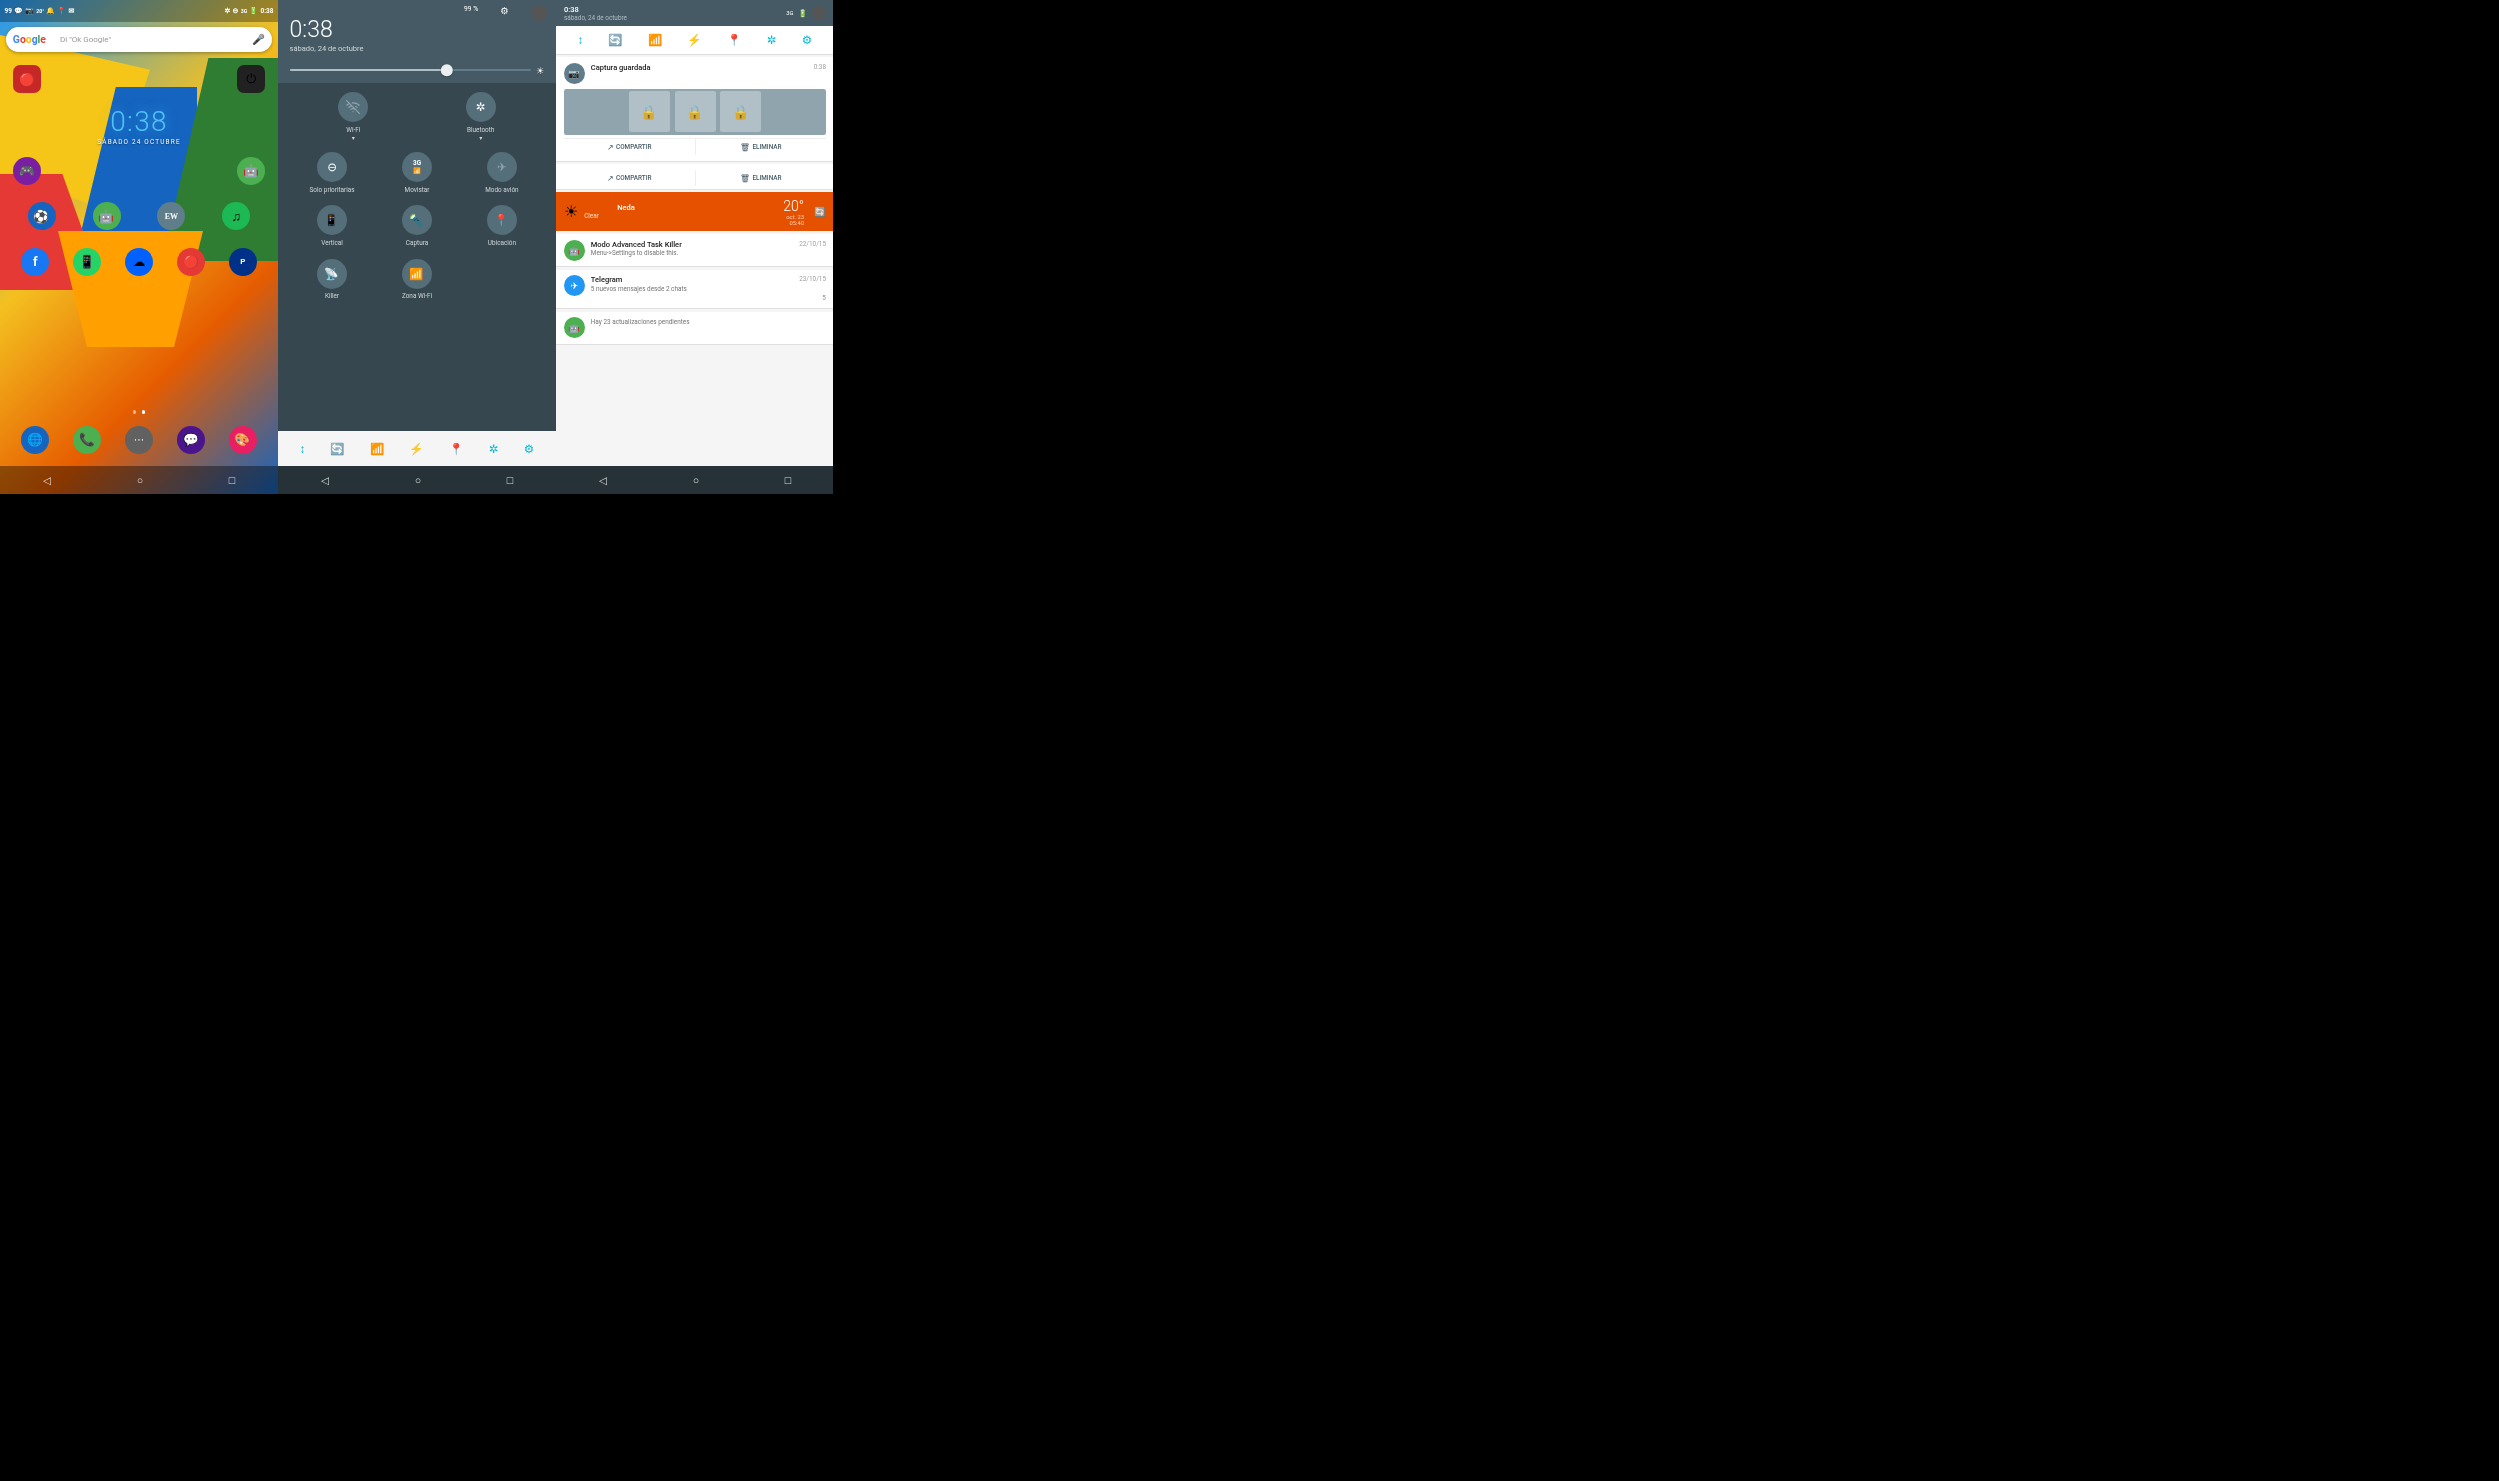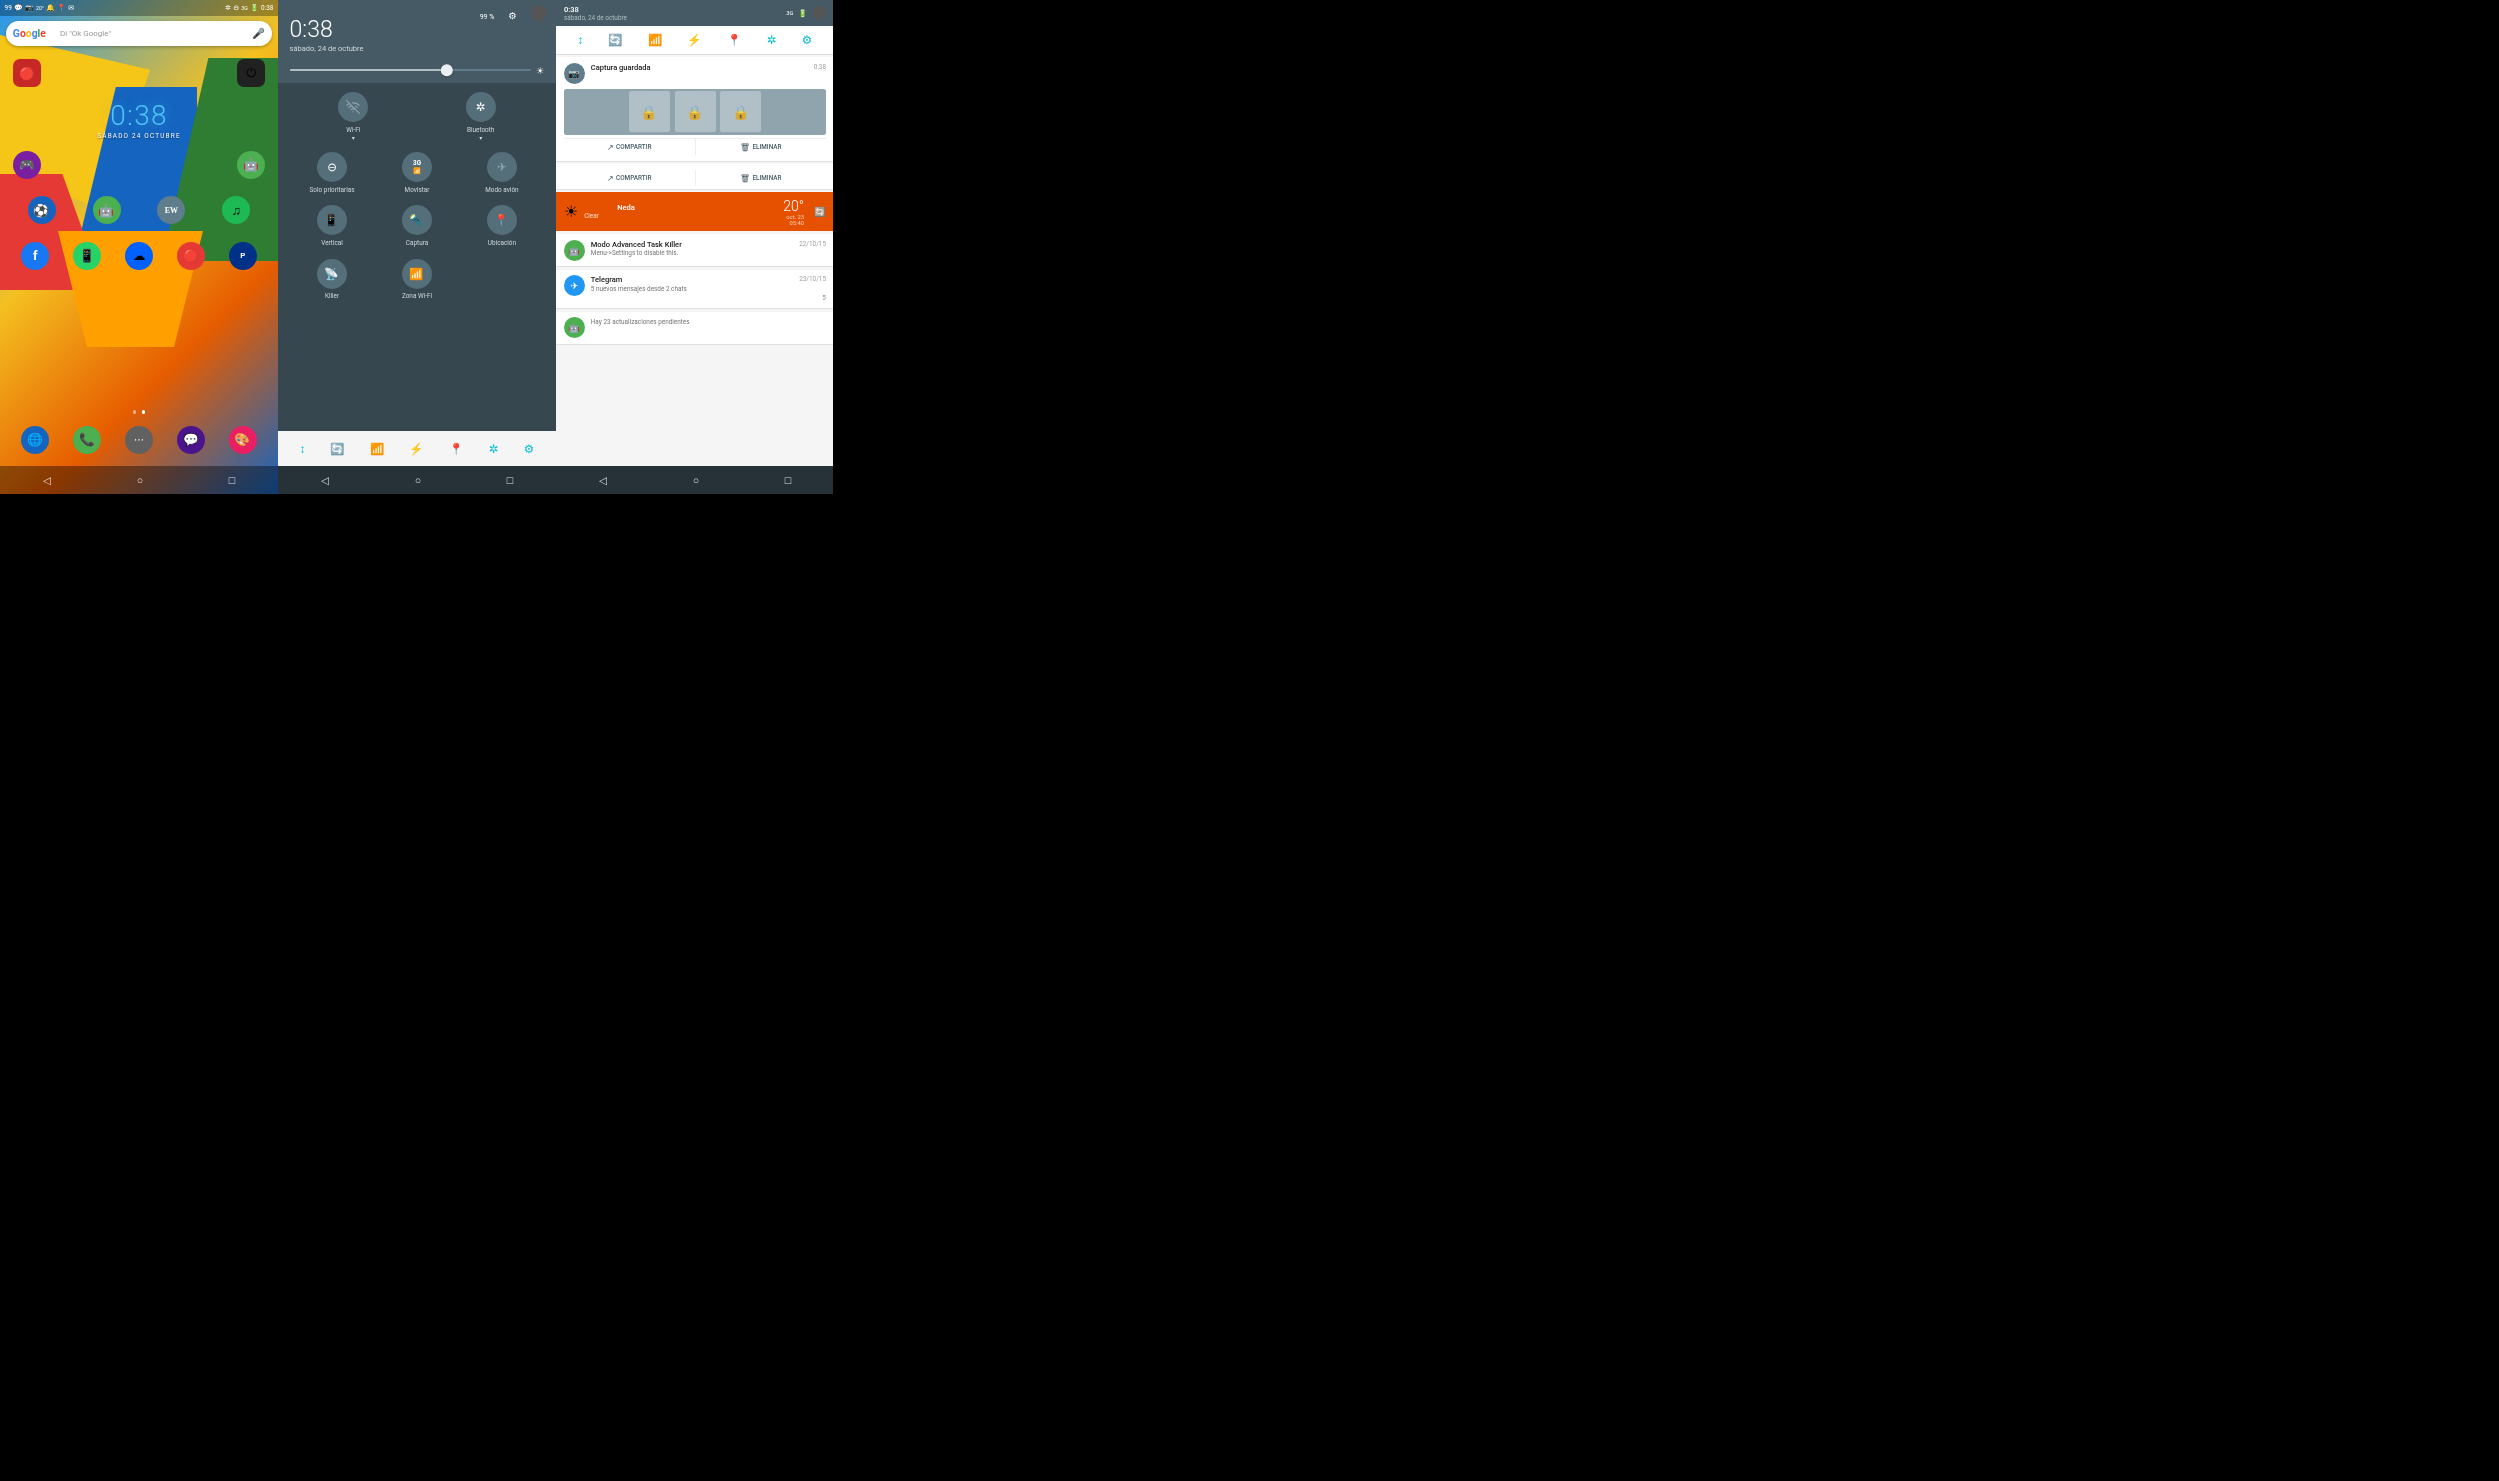--- a/index.html
+++ b/index.html
@@ -67,26 +67,27 @@
       top: 231px; left: 58px;
       width: 145px; height: 116px;
       background: #ffa000;
       clip-path: polygon(0 0, 100% 0, 80% 100%, 20% 100%);
     }
 
     
     .status-bar {
       position: relative;
       z-index: 10;
-      height: 16px;
+      height: 22px;
       display: flex;
       align-items: center;
       justify-content: space-between;
       padding: 0 4.6px;
       background: rgba(0,0,0,0.3);
+      font-weight: bold;
     }
     .status-bar-left {
       display: flex;
       align-items: center;
       gap: 2.3px;
       font-size: 6.4px;
       color: #fff;
     }
     .status-bar-right {
       display: flex;
@@ -244,22 +245,22 @@
     .qs-date {
       font-size: 7.5px;
       color: #cfd8dc;
       margin-top: 1.2px;
     }
     .qs-header-icons {
       position: absolute;
       top: 4.6px;
       right: 9.3px;
       display: flex;
-      align-items: flex-end;
-      gap: 14px;
+      align-items: flex-start;
+      gap: 22px;
     }
     .qs-header-icon { color: #fff; font-size: 9.3px; }
     .battery-text { font-size: 7px; color: #fff; }
 
     
     .brightness-row {
       background: #455a64;
       padding: 4.6px 11.6px 7px;
       display: flex;
       align-items: center;

